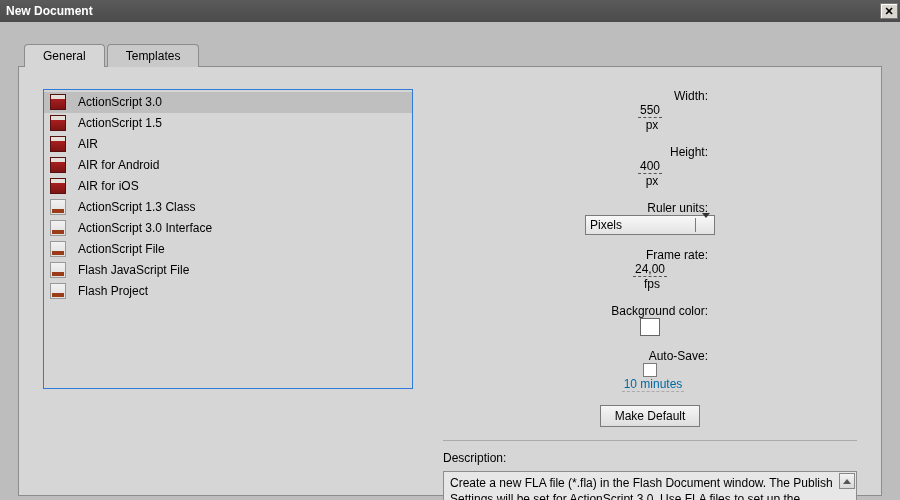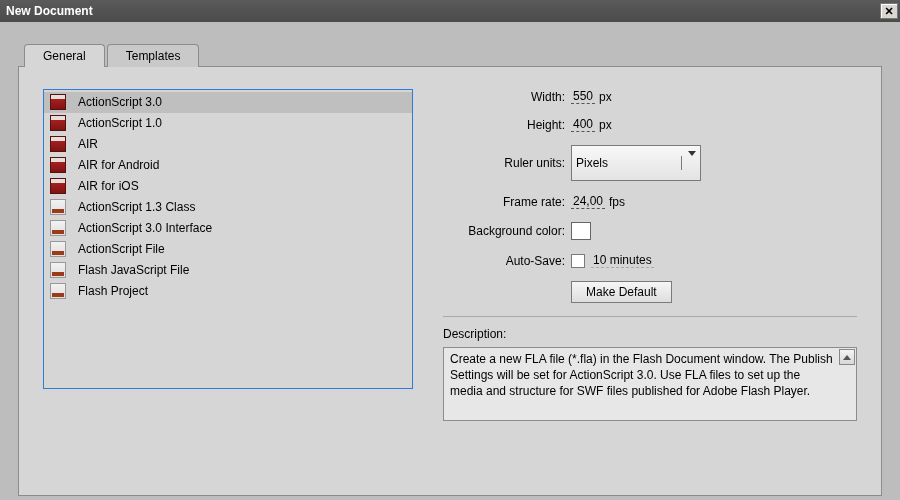--- a/index.html
+++ b/index.html
@@ -110,35 +110,36 @@
   content: "";
   position: absolute;
   bottom: 1px; left: 1px; right: 1px;
   height: 4px;
   background: #9a3c1a;
 }
 .formrow {
   display: flex;
   align-items: center;
   margin-bottom: 13px;
+  flex-direction: column;
 }
 .flabel {
   width: 128px;
   text-align: right;
   padding-right: 6px;
 }
 .dotted {
   border-bottom: 1px dashed #555;
   padding: 0 2px;
 }
 .suffix { margin-left: 4px; }
 .select {
   background: linear-gradient(#f8f8f8,#e3e3e3);
   border: 1px solid #7a7a7a;
-  padding: 10px 4px;
+  padding: 2px 4px;
   width: 130px;
   display: flex;
   justify-content: space-between;
   align-items: center;
   cursor: pointer;
   font-size: 12px;
 }
 .select .arrow {
   border-left: 1px solid #7a7a7a;
   padding-left: 6px;
@@ -156,21 +157,21 @@
   border: 1px solid #666;
   cursor: pointer;
 }
 .cbox {
   width: 14px;
   height: 14px;
   background: #fff;
   border: 1px solid #7a7a7a;
   cursor: pointer;
 }
-.dim { color: #000000; margin-left: 6px; border-bottom: 1px dashed #aaa; padding: 0 2px; }
+.dim { color: #0369a1; margin-left: 6px; border-bottom: 1px dashed #aaa; padding: 0 2px; }
 .btn {
   background: linear-gradient(#f6f6f6,#dedede);
   border: 1px solid #7a7a7a;
   padding: 3px 14px;
   cursor: pointer;
   font-size: 12px;
 }
 .descbox {
   background: #e7e7e7;
   border: 1px solid #8c8c8c;
@@ -213,21 +214,21 @@
   </div>
   <div class="tabbody">
     <div class="leftcol">
       <div class="typelist" id="typelist">
           <div class="typeitem selected">
             <span class="ticon ic-red"></span>
             <span>ActionScript 3.0</span>
           </div>
           <div class="typeitem">
             <span class="ticon ic-red"></span>
-            <span>ActionScript 1.0</span>
+            <span>ActionScript 1.5</span>
           </div>
           <div class="typeitem">
             <span class="ticon ic-red"></span>
             <span>AIR</span>
           </div>
           <div class="typeitem">
             <span class="ticon ic-red"></span>
             <span>AIR for Android</span>
           </div>
           <div class="typeitem">

